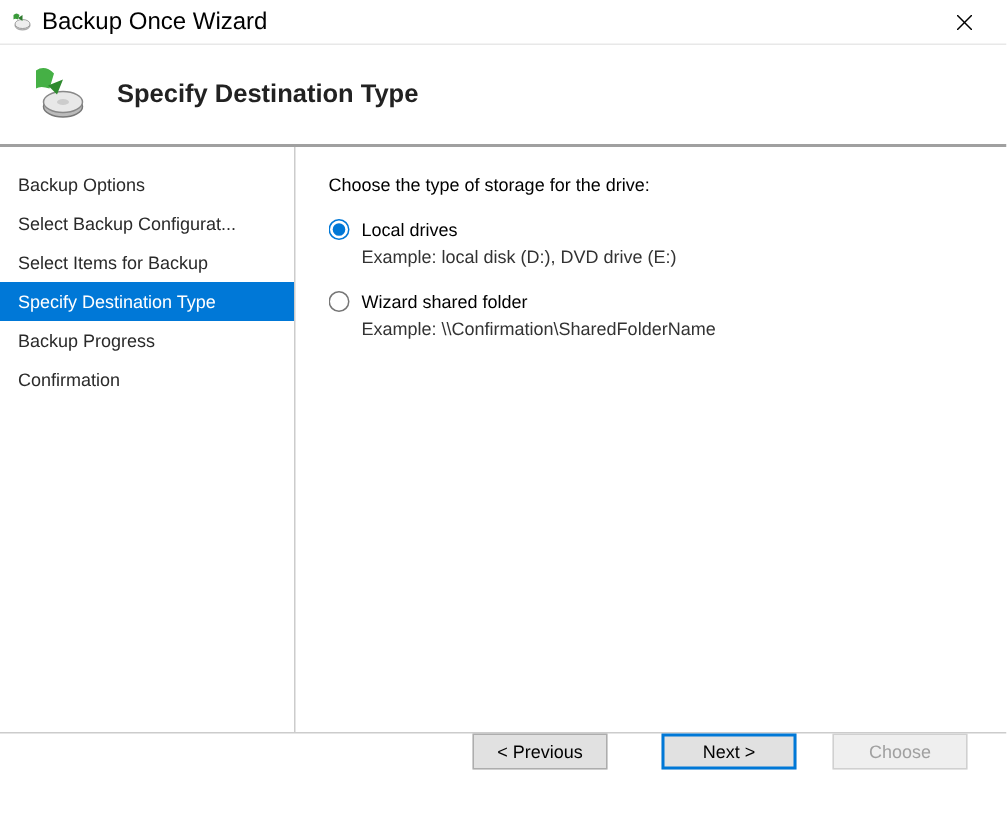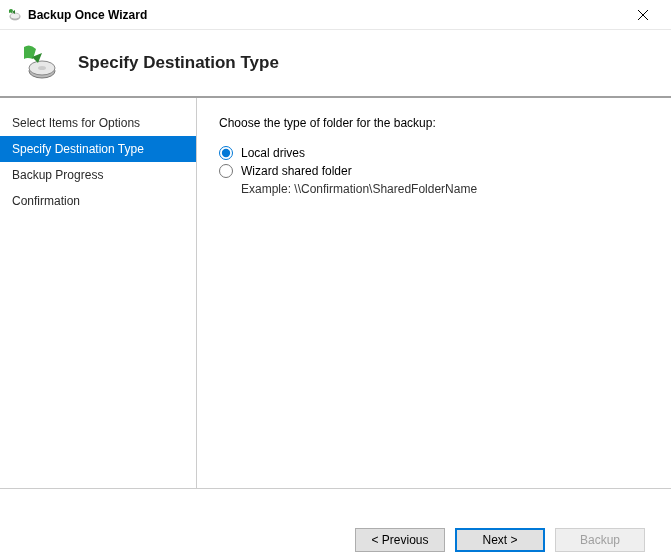--- a/index.html
+++ b/index.html
@@ -19,22 +19,21 @@
     padding: 0 8px 0 6px;
     border-bottom: 1px solid #e8e8e8;
   }
   .titlebar .app-icon {
     width: 16px; height: 16px;
     margin-right: 6px;
     display: flex; align-items: center; justify-content: center;
   }
   .titlebar .title {
     flex: 1;
-    font-size: 12px;
-    font-weight: bold;
+    font-size: 16px;
   }
   .titlebar .close {
     width: 40px; height: 28px;
     display: flex; align-items: center; justify-content: center;
     font-size: 13px;
     cursor: pointer;
   }
   .header {
     height: 68px;
     display: flex;
@@ -98,38 +97,39 @@
   .example {
     font-size: 12px;
     color: #333;
     margin-left: 22px;
     margin-bottom: 16px;
   }
   .footer {
     border-top: 1px solid #ccc;
     height: 64px;
     display: flex;
-    align-items: flex-end;
+    align-items: flex-start;
     justify-content: flex-end;
     padding-right: 26px;
-    gap: 10px;
+    gap: 24px;
   }
   .btn {
     min-width: 90px;
     height: 24px;
     background: #e1e1e1;
     border: 1px solid #adadad;
     font-size: 12px;
     font-family: inherit;
     cursor: pointer;
     padding: 0 12px;
   }
   .btn:focus, .btn.default {
     border: 2px solid #0078d7;
     outline: none;
+    margin-left: 12px;
   }
   .btn.disabled {
     color: #a0a0a0;
     background: #efefef;
     border-color: #d0d0d0;
     cursor: default;
   }
 </style>
 </head>
 <body>
@@ -160,39 +160,42 @@
       <ellipse cx="24" cy="25" rx="4" ry="2" fill="#ccc"></ellipse>
       <path d="M6 4 Q 12 0 18 6 L 15 16 Q 9 14 6 16 Z" fill="#45b045"></path>
       <path d="M14 14 L24 10 L20 20 Z" fill="#2f8a2f"></path>
     </svg>
   </span>
   <div class="header-title">Specify Destination Type</div>
 </div>
 
 <div class="body">
   <div class="sidebar">
-    <div class="sidebar-item">Select Items for Options</div>
+    <div class="sidebar-item">Backup Options</div>
+    <div class="sidebar-item">Select Backup Configurat...</div>
+    <div class="sidebar-item">Select Items for Backup</div>
     <div class="sidebar-item active">Specify Destination Type</div>
     <div class="sidebar-item">Backup Progress</div>
     <div class="sidebar-item">Confirmation</div>
   </div>
 
   <div class="content">
-    <div class="content-label">Choose the type of folder for the backup:</div>
+    <div class="content-label">Choose the type of storage for the drive:</div>
 
     <label class="radio-row">
       <input type="radio" name="dest" checked="" style="">
       <span class="radio-label">Local drives</span>
     </label>
+    <div class="example">Example: local disk (D:), DVD drive (E:)</div>
 
     <label class="radio-row">
       <input type="radio" name="dest" style="">
       <span class="radio-label">Wizard shared folder</span>
     </label>
     <div class="example">Example: \\Confirmation\SharedFolderName</div>
   </div>
 </div>
 
 <div class="footer">
   <button class="btn">&lt; Previous</button>
   <button class="btn default">Next &gt;</button>
-  <button class="btn disabled" disabled="">Backup</button>
+  <button class="btn disabled" disabled="">Choose</button>
 </div>
 
 </body></html>

